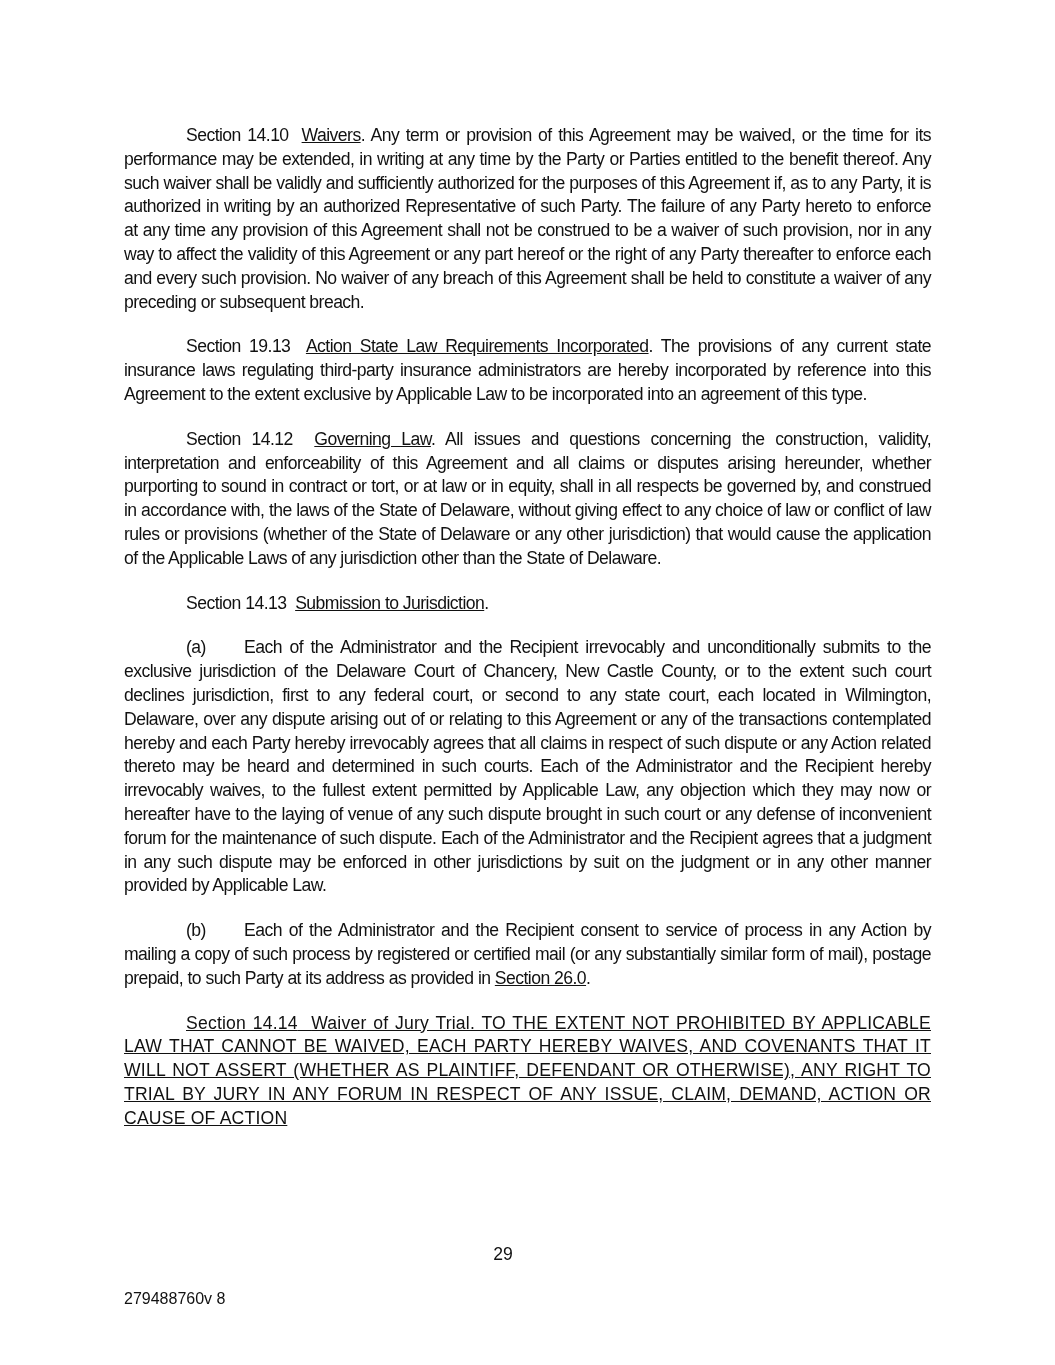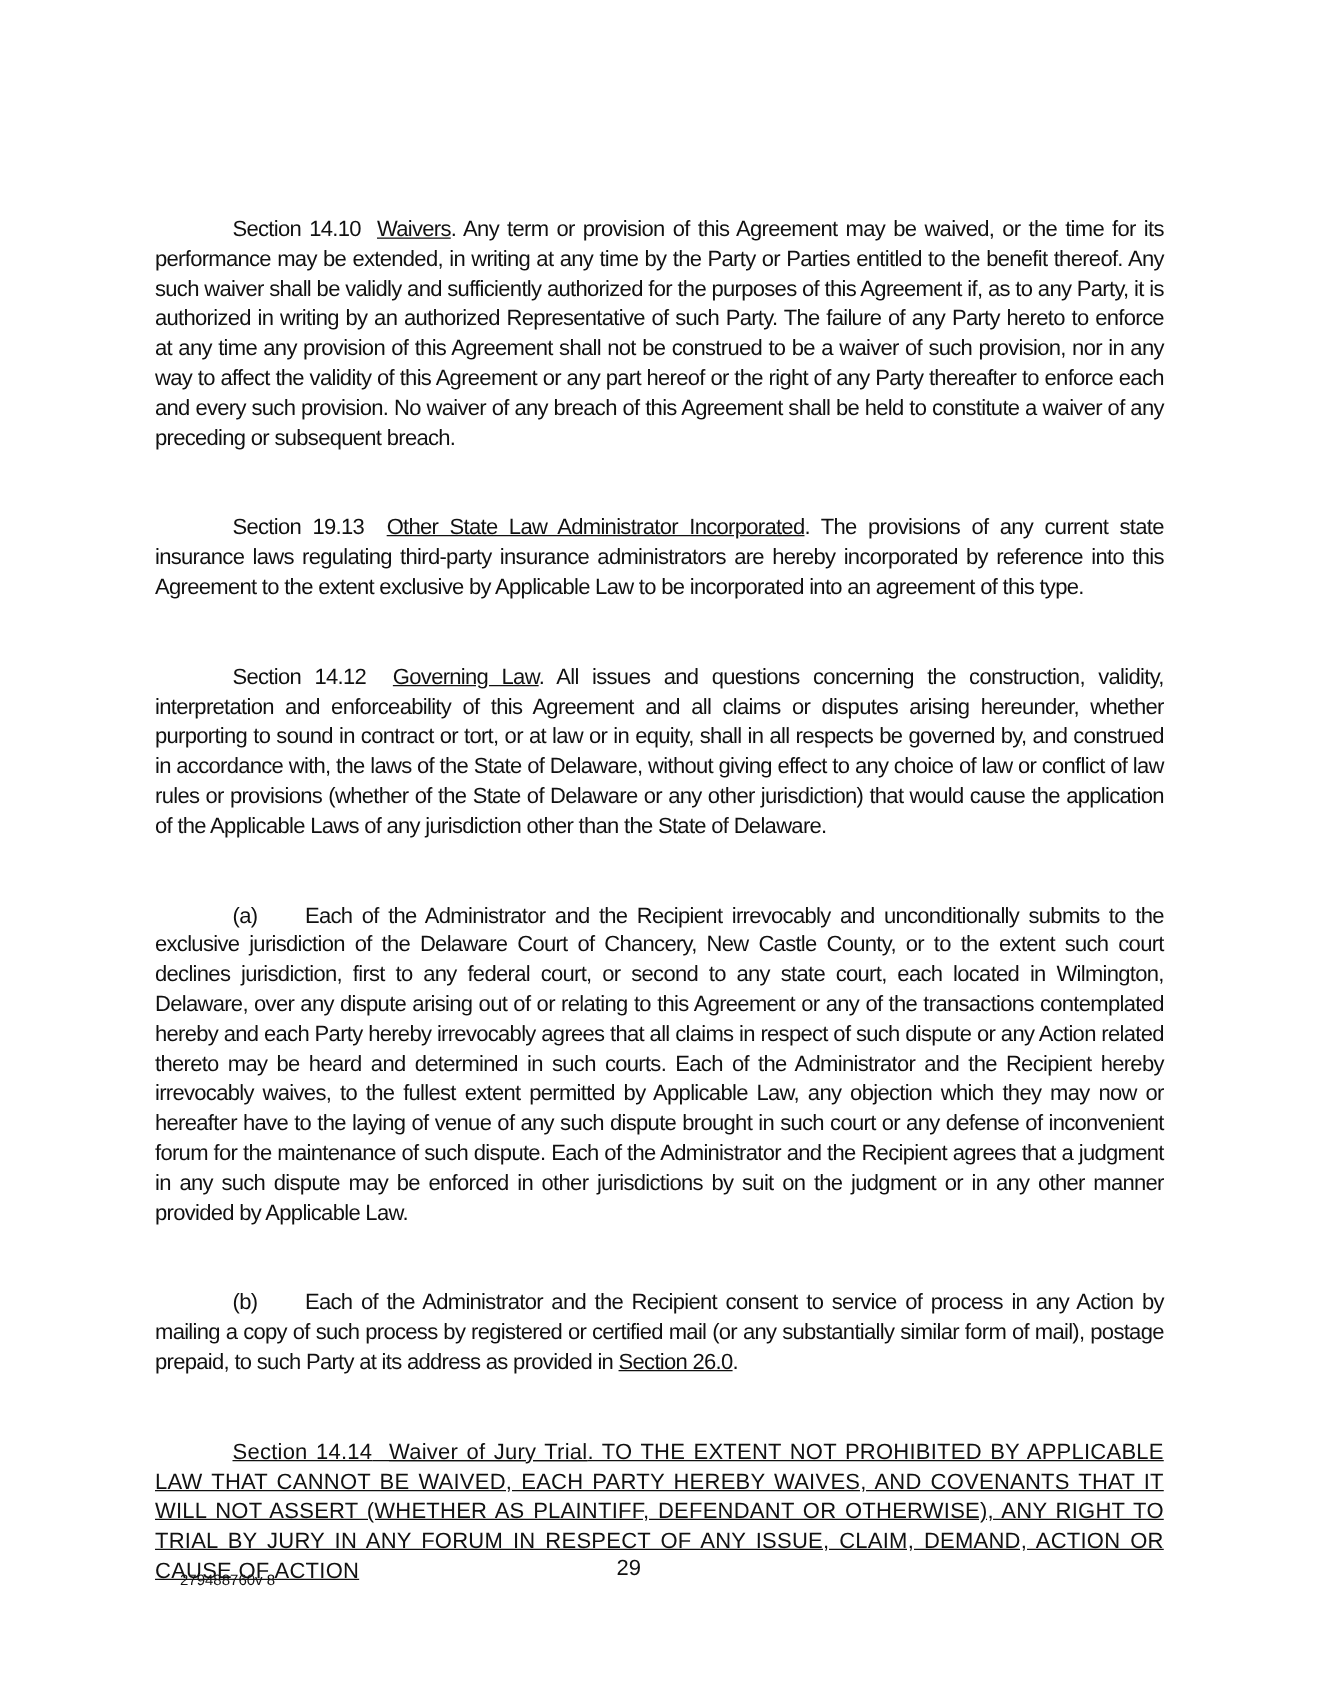--- a/index.html
+++ b/index.html
@@ -1,36 +1,37 @@
 <!DOCTYPE html>
 <html><head>
 <meta charset="utf-8">
 <style>
   html, body { margin:0; padding:0; background:#ffffff; }
   body { width:1055px; height:1365px; position:relative; overflow:hidden; font-family:"Liberation Sans", sans-serif; color:#111; }
   .page { position:absolute; left:124px; top:124px; width:807px; }
   .para { font-size:17.6px; line-height:23.8px; text-align:justify; margin:0 0 21px 0; letter-spacing:-0.55px; word-spacing:0px; }
-  .indent { text-indent:62px;margin-top:48px; }
+  .indent { text-indent:62px; }
   .u { text-decoration:underline; }
   .tab { display:inline-block; width:58px; text-indent:0; }
   .caps { letter-spacing:0.2px;text-decoration:underline; }
   .pagenum { position:absolute; top:1244px; left:0; width:1006px; text-align:center; font-size:17.6px; }
-  .docid { position:absolute; top:1257px; left:124px; font-size:12px;margin-left:20px; }
+  .docid { position:absolute; top:1290px; left:124px; font-size:16px; }
 </style>
 </head>
 <body>
 
 <div class="page">
 
   <p class="para indent"><span>Section 14.10</span>&nbsp; <span class="u">Waivers</span><span>.  Any term or provision of this Agreement may be waived, or the time for its performance may be extended, in writing at any time by the Party or Parties entitled to the benefit thereof.  Any such waiver shall be validly and sufficiently authorized for the purposes of this Agreement if, as to any Party, it is authorized in writing by an authorized Representative of such Party.  The failure of any Party hereto to enforce at any time any provision of this Agreement shall not be construed to be a waiver of such provision, nor in any way to affect the validity of this Agreement or any part hereof or the right of any Party thereafter to enforce each and every such provision.  No waiver of any breach of this Agreement shall be held to constitute a waiver of any preceding or subsequent breach.</span></p>
 
-  <p class="para indent"><span>Section 19.13</span>&nbsp; <span class="u">Other State Law Administrator Incorporated</span><span>.  The provisions of any current state insurance laws regulating third-party insurance administrators are hereby incorporated by reference into this Agreement to the extent exclusive by Applicable Law to be incorporated into an agreement of this type.</span></p>
+  <p class="para indent"><span>Section 19.13</span>&nbsp; <span class="u">Action State Law Requirements Incorporated</span><span>.  The provisions of any current state insurance laws regulating third-party insurance administrators are hereby incorporated by reference into this Agreement to the extent exclusive by Applicable Law to be incorporated into an agreement of this type.</span></p>
 
   <p class="para indent"><span>Section 14.12</span>&nbsp; <span class="u">Governing Law</span><span>.  All issues and questions concerning the construction, validity, interpretation and enforceability of this Agreement and all claims or disputes arising hereunder, whether purporting to sound in contract or tort, or at law or in equity, shall in all respects be governed by, and construed in accordance with, the laws of the State of Delaware, without giving effect to any choice of law or conflict of law rules or provisions (whether of the State of Delaware or any other jurisdiction) that would cause the application of the Applicable Laws of any jurisdiction other than the State of Delaware.</span></p>
 
+  <p class="para indent"><span>Section 14.13</span>&nbsp; <span class="u">Submission to Jurisdiction</span><span>.</span></p>
 
   <p class="para indent"><span class="tab">(a)</span><span>Each of the Administrator and the Recipient irrevocably and unconditionally submits to the exclusive jurisdiction of the Delaware Court of Chancery, New Castle County, or to the extent such court declines jurisdiction, first to any federal court, or second to any state court, each located in Wilmington, Delaware, over any dispute arising out of or relating to this Agreement or any of the transactions contemplated hereby and each Party hereby irrevocably agrees that all claims in respect of such dispute or any Action related thereto may be heard and determined in such courts.  Each of the Administrator and the Recipient hereby irrevocably waives, to the fullest extent permitted by Applicable Law, any objection which they may now or hereafter have to the laying of venue of any such dispute brought in such court or any defense of inconvenient forum for the maintenance of such dispute.  Each of the Administrator and the Recipient agrees that a judgment in any such dispute may be enforced in other jurisdictions by suit on the judgment or in any other manner provided by Applicable Law.</span></p>
 
   <p class="para indent"><span class="tab">(b)</span><span>Each of the Administrator and the Recipient consent to service of process in any Action by mailing a copy of such process by registered or certified mail (or any substantially similar form of mail), postage prepaid, to such Party at its address as provided in </span><span class="u">Section 26.0</span><span>.</span></p>
 
   <p class="para indent caps"><span>Section 14.14</span>&nbsp; <span class="u">Waiver of Jury Trial</span><span>.  TO THE EXTENT NOT PROHIBITED BY APPLICABLE LAW THAT CANNOT BE WAIVED, EACH PARTY HEREBY WAIVES, AND COVENANTS THAT IT WILL NOT ASSERT (WHETHER AS PLAINTIFF, DEFENDANT OR OTHERWISE), ANY RIGHT TO TRIAL BY JURY IN ANY FORUM IN RESPECT OF ANY ISSUE, CLAIM, DEMAND, ACTION OR CAUSE OF ACTION</span></p>
 
 </div>
 
 <div class="pagenum">29</div>

